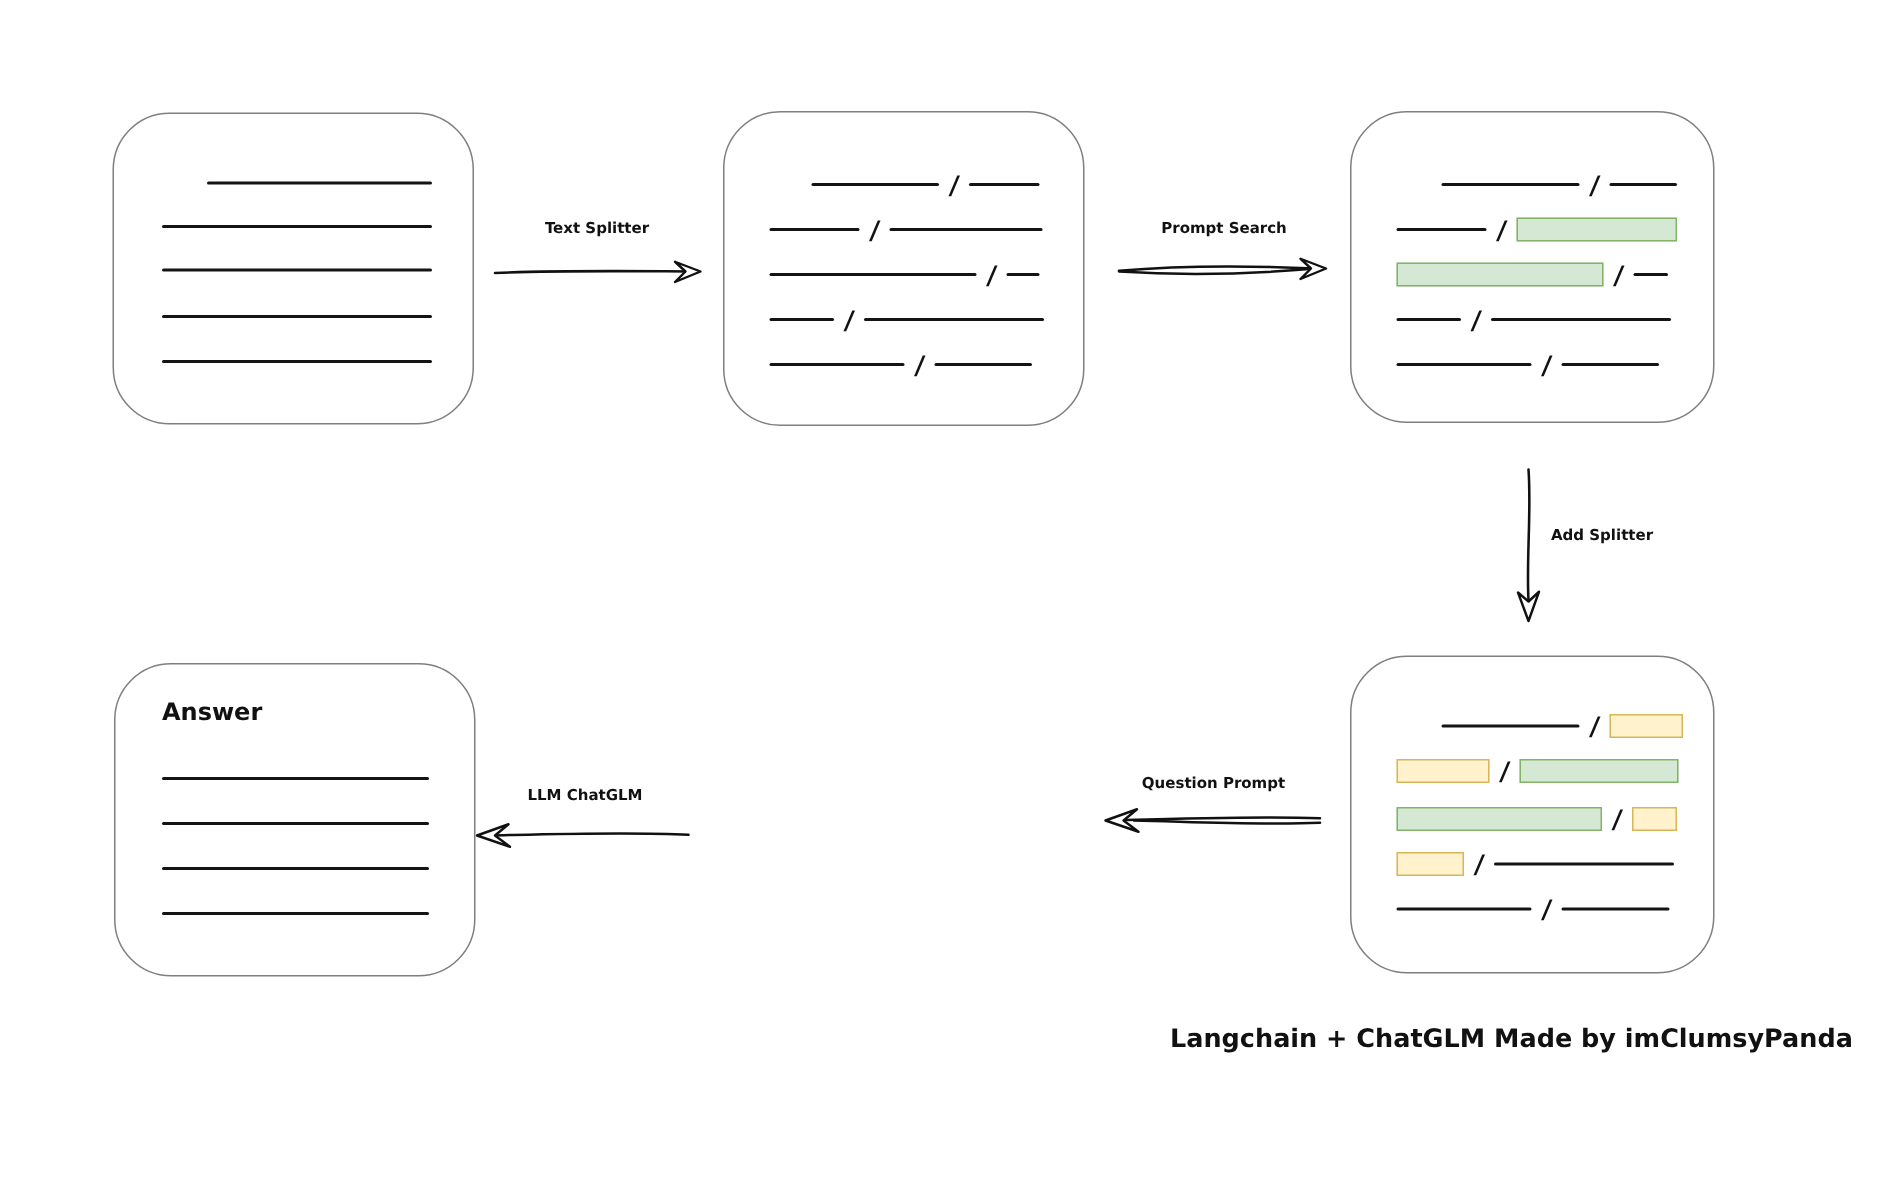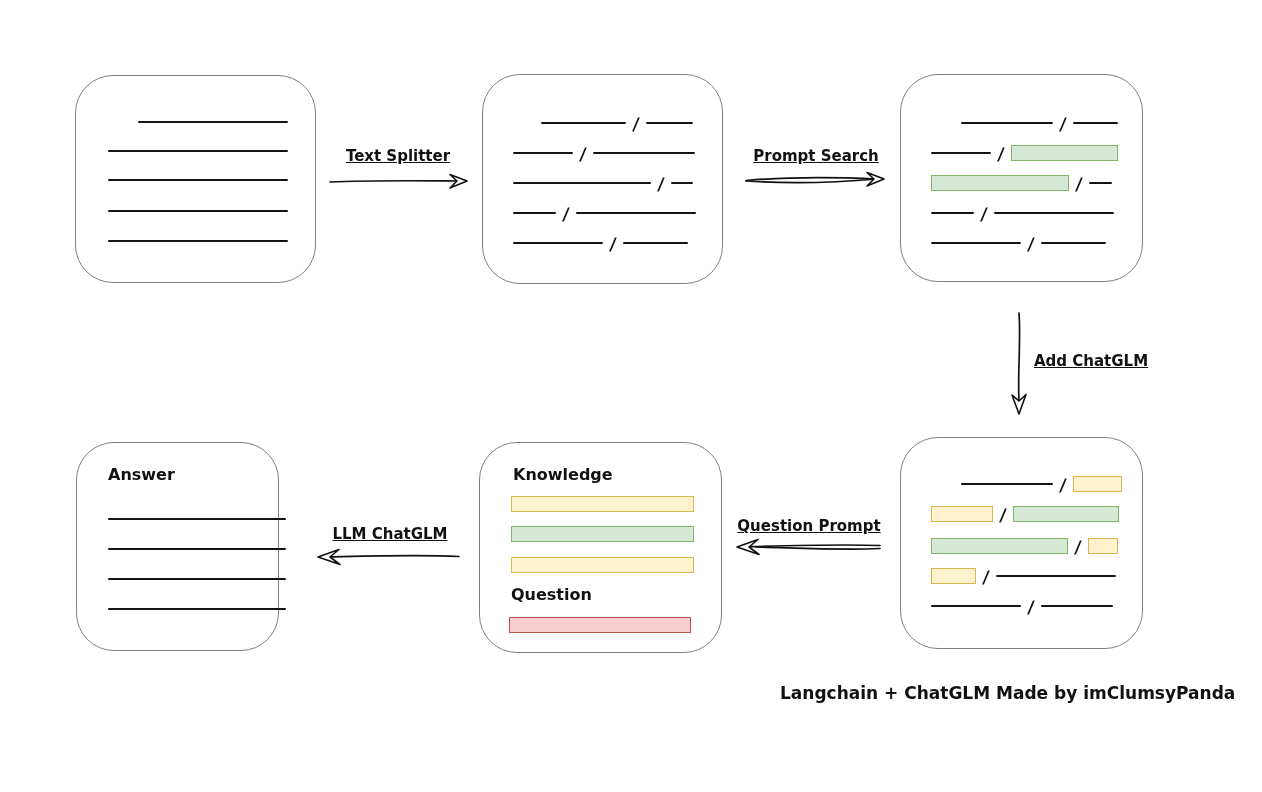--- a/index.html
+++ b/index.html
@@ -50,25 +50,24 @@
     transform: skewX(-6deg);
   }
   .box-label {
     position: absolute;
     font-size: 16px;
     font-weight: 600;
     white-space: nowrap;
   }
   .arrow-label {
     position: absolute;
-    font-size: 15px;
+    font-size: 10px;
     font-weight: 600;
     text-align: center;
     white-space: nowrap;
-    text-decoration: underline;
   }
   .caption {
     position: absolute;
     left: 780px;
     top: 683px;
     font-size: 17px;
     font-weight: 600;
     white-space: nowrap;
   }
   svg.arrow { position: absolute; overflow: visible; }
@@ -185,38 +184,22 @@
         <span class="seg-slash">/</span>
         <span class="seg-line" style="width: 120px;"></span>
       </div>
       <div class="srow" style="left: 30px; top: 160px;">
         <span class="seg-line" style="width: 90px;"></span>
         <span class="seg-slash">/</span>
         <span class="seg-line" style="width: 72px;"></span>
       </div>
     </div>
 
-  <div class="box" style="left:479px; top:442px; width:243px; height:211px;">
-    <div class="box-label" style="left:33px; top:22px;">Knowledge</div>
-    <div class="box-label" style="left:31px; top:142px;">Question</div>
-  <div class="srow" style="left: 31px; top: 53px;">
-        <span class="seg-yellow" style="width: 183px;"></span>
-      </div>
-      <div class="srow" style="left: 31px; top: 83px;">
-        <span class="seg-green" style="width: 183px;"></span>
-      </div>
-      <div class="srow" style="left: 31px; top: 114px;">
-        <span class="seg-yellow" style="width: 183px;"></span>
-      </div>
-      <div class="srow" style="left: 29px; top: 174px;">
-        <span class="seg-red" style="width: 182px;"></span>
-      </div>
-    </div>
-
-  <div class="box" style="left:76px; top:442px; width:203px; height:209px;">
+
+  <div class="box" style="left:76px; top:442px; width:241px; height:209px;">
     <div class="box-label" style="left:31px; top:22px;">Answer</div>
   <div class="srow" style="left: 31px; top: 68px;">
         <span class="seg-line" style="width: 178px;"></span>
       </div>
       <div class="srow" style="left: 31px; top: 98px;">
         <span class="seg-line" style="width: 178px;"></span>
       </div>
       <div class="srow" style="left: 31px; top: 128px;">
         <span class="seg-line" style="width: 178px;"></span>
       </div>
@@ -231,21 +214,21 @@
     <path class="head" d="M122,4.5 L139,11 L122,18 L129,11 Z"></path>
   </svg>
 
   <div class="arrow-label" style="left:744px; top:147px; width:144px;">Prompt Search</div>
   <svg class="arrow" style="left:744px; top:168px;" width="146" height="22" viewBox="0 0 146 22">
     <path d="M2,12.5 C48,8.5 100,9.5 133,11"></path>
     <path d="M2,13 C55,16.5 108,13.2 133,11"></path>
     <path class="head" d="M123,4.5 L140,11 L123,18 L130,11 Z"></path>
   </svg>
 
-  <div class="arrow-label" style="left:1034px; top:352px; text-align:left;">Add ChatGLM</div>
+  <div class="arrow-label" style="left:1034px; top:352px; text-align:left;">Add Splitter</div>
   <svg class="arrow" style="left:1007px; top:311px;" width="24" height="106" viewBox="0 0 24 106">
     <path d="M12,2 C14,30 10.5,62 12,89"></path>
     <path class="head" d="M5,84 L12,103 L19,83.5 L12,90 Z"></path>
   </svg>
 
   <div class="arrow-label" style="left:733px; top:517px; width:152px;">Question Prompt</div>
   <svg class="arrow" style="left:731px; top:536px;" width="152" height="22" viewBox="0 0 152 22">
     <path d="M149,9.5 C108,8 60,9.5 16,10.8"></path>
     <path d="M149,12.5 C112,14.2 72,12.2 25,11"></path>
     <path class="head" d="M27,3.5 L6,11 L28,18.5 L18,11 Z"></path>

